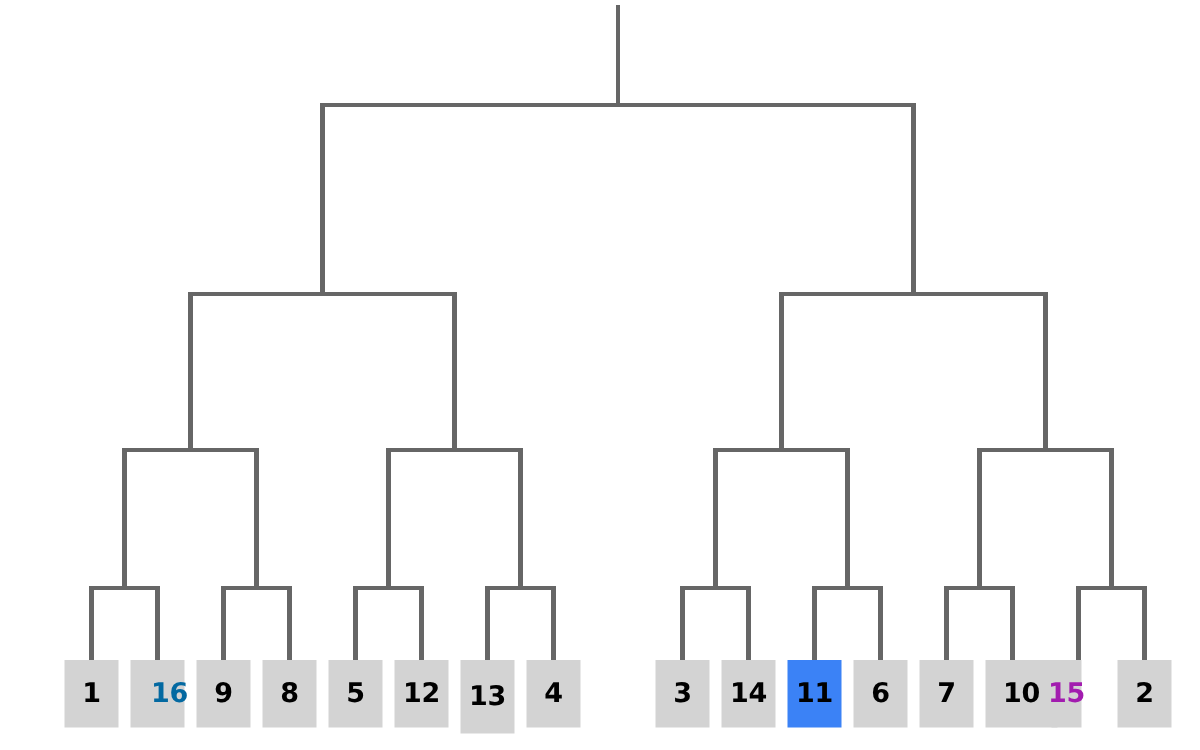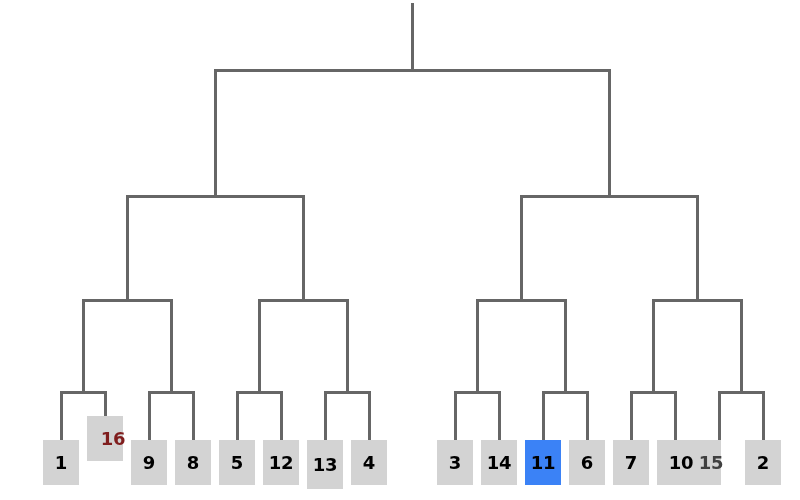--- a/index.html
+++ b/index.html
@@ -94,21 +94,21 @@
       <line x1="215" y1="68.5" x2="215" y2="196" stroke="#666666" stroke-width="3" shape-rendering="crispEdges"></line>
       <line x1="609" y1="68.5" x2="609" y2="196" stroke="#666666" stroke-width="3" shape-rendering="crispEdges"></line>
       <line x1="213.5" y1="70" x2="610.5" y2="70" stroke="#666666" stroke-width="3" shape-rendering="crispEdges"></line>
       <line x1="412" y1="70" x2="412" y2="3" stroke="#666666" stroke-width="3" shape-rendering="crispEdges"></line>
     </svg>
 
   <div id="seed-layer">
       <div class="seed-box" style="left: 43px; top: 440px; width: 36px; height: 45px; background: rgb(211, 211, 211); color: rgb(0, 0, 0);">
         <span>1</span>
       </div>
-      <div class="seed-box" style="left: 87px; top: 416px; width: 36px; height: 45px; background: rgb(211, 211, 211); color: #7f1d1d; padding-left: 16px;">
+      <div class="seed-box" style="left: 87px; top: 440px; width: 36px; height: 45px; background: rgb(211, 211, 211); color: #0369a1; padding-left: 16px;">
         <span>16</span>
       </div>
       <div class="seed-box" style="left: 131px; top: 440px; width: 36px; height: 45px; background: rgb(211, 211, 211); color: rgb(0, 0, 0);">
         <span>9</span>
       </div>
       <div class="seed-box" style="left: 175px; top: 440px; width: 36px; height: 45px; background: rgb(211, 211, 211); color: rgb(0, 0, 0);">
         <span>8</span>
       </div>
       <div class="seed-box" style="left: 219px; top: 440px; width: 36px; height: 45px; background: rgb(211, 211, 211); color: rgb(0, 0, 0);">
         <span>5</span>
@@ -133,21 +133,21 @@
       </div>
       <div class="seed-box" style="left: 569px; top: 440px; width: 36px; height: 45px; background: rgb(211, 211, 211); color: rgb(0, 0, 0);">
         <span>6</span>
       </div>
       <div class="seed-box" style="left: 613px; top: 440px; width: 36px; height: 45px; background: rgb(211, 211, 211); color: rgb(0, 0, 0);">
         <span>7</span>
       </div>
       <div class="seed-box" style="left: 657px; top: 440px; width: 48px; height: 45px; background: rgb(211, 211, 211); color: rgb(0, 0, 0);">
         <span>10</span>
       </div>
-      <div class="seed-box" style="left: 701px; top: 440px; width: 20px; height: 45px; background: rgb(211, 211, 211); color: #404040;">
+      <div class="seed-box" style="left: 701px; top: 440px; width: 20px; height: 45px; background: rgb(211, 211, 211); color: #a21caf;">
         <span>15</span>
       </div>
       <div class="seed-box" style="left: 745px; top: 440px; width: 36px; height: 45px; background: rgb(211, 211, 211); color: rgb(0, 0, 0);">
         <span>2</span>
       </div>
     </div>
 
 </div>
 
 </body></html>

